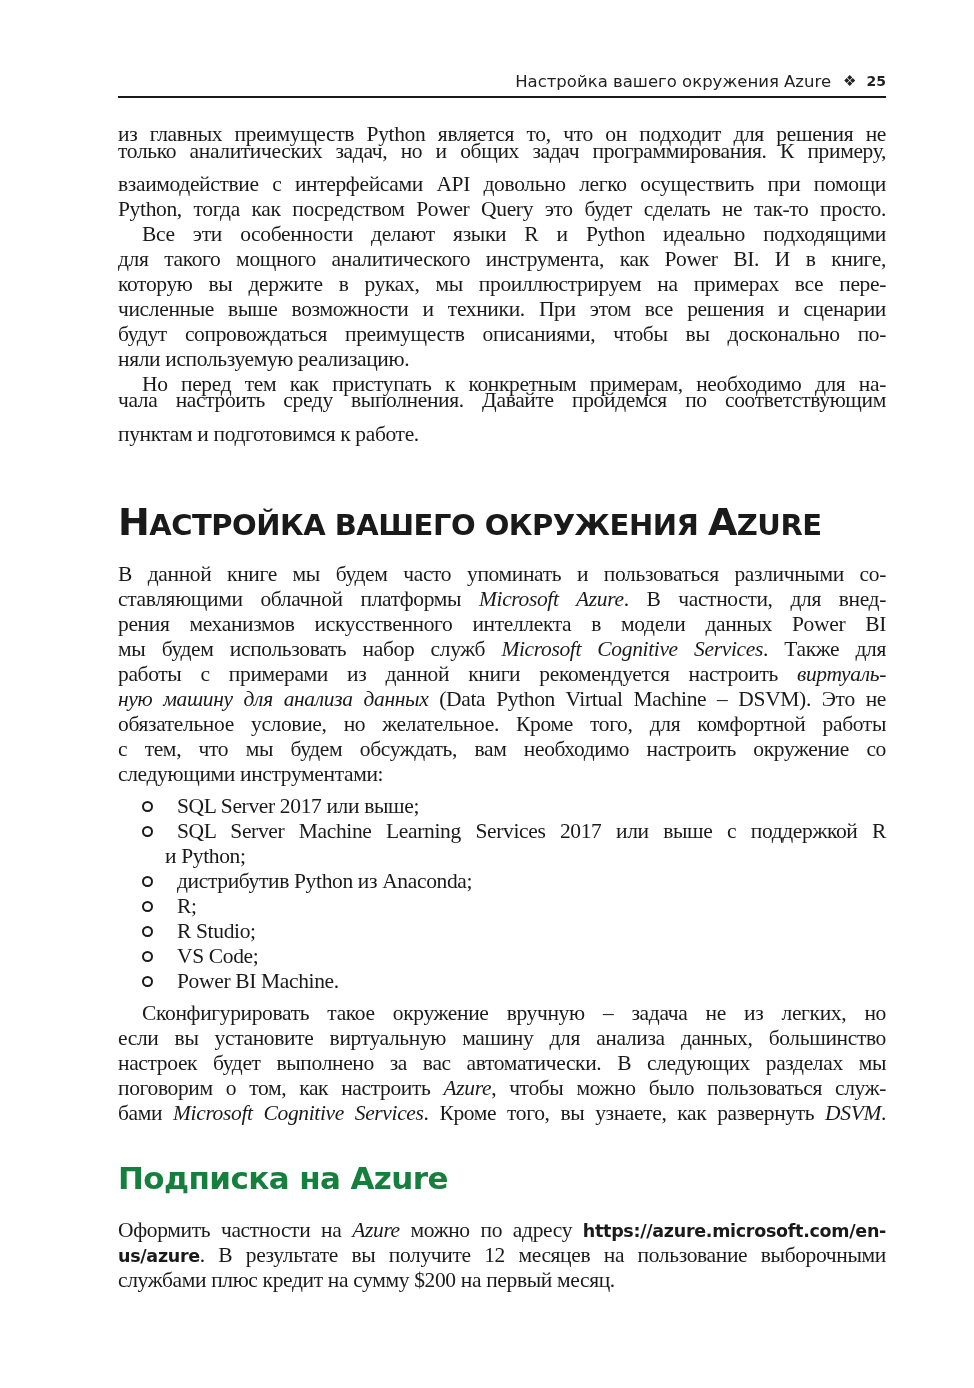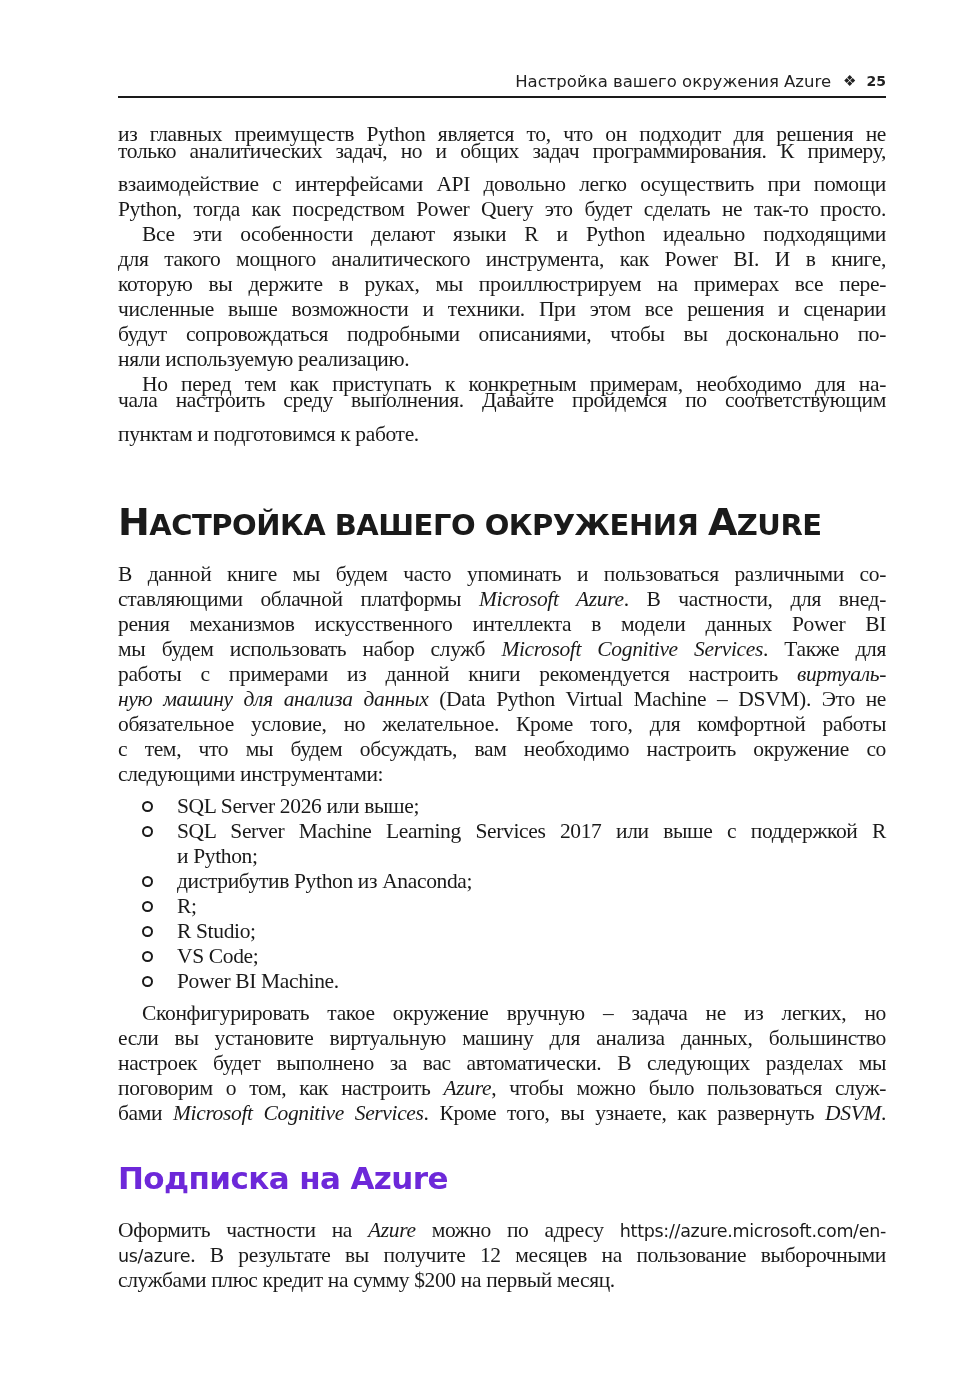--- a/index.html
+++ b/index.html
@@ -11,40 +11,40 @@
     font-family: "DejaVu Sans", sans-serif; font-size: 16.5px; color: #222;
     border-bottom: 2px solid #1a1a1a; box-sizing: border-box; padding-bottom: 4px;
   }
   .running-head .sep { margin: 0 10px 0 12px; font-size: 15px; }
   .running-head .num { font-weight: bold; font-size: 14px; }
   .body-text { font-family: "Liberation Serif", serif; font-size: 21.5px; letter-spacing: -0.35px; }
   .line { position: absolute; left: 0; width: 768px; height: 25px; line-height: 25px; white-space: nowrap; text-align: justify; text-align-last: justify; }
   .line.last { text-align-last: left; }
   .line.indent { padding-left: 24px; box-sizing: border-box; }
   .line i { }
-  .url { font-family: "DejaVu Sans", sans-serif; font-size: 17.5px; letter-spacing: -0.3px; }
+  .url { font-family: "DejaVu Sans", sans-serif; font-size: 17.5px; letter-spacing: -0.3px; font-weight: bold; }
   .h1 {
     position: absolute; left: 0; top: 500px;
     font-family: "DejaVu Sans", sans-serif; font-weight: bold; font-size: 38px;
     letter-spacing: -0.5px; color: #1a1a1a; white-space: nowrap; line-height: 44px;
   }
   .h1 .sc { font-size: 29px; }
   .h2 {
     position: absolute; left: 0; top: 1158px;
     font-family: "DejaVu Sans", sans-serif; font-weight: bold; font-size: 31px;
-    letter-spacing: -0.6px; color: #6d28d9; white-space: nowrap; line-height: 40px;
+    letter-spacing: -0.6px; color: #15803d; white-space: nowrap; line-height: 40px;
   }
   .bullet-line { position: absolute; left: 0; width: 768px; height: 25px; line-height: 25px; white-space: nowrap; }
   .bullet-icon {
     position: absolute; left: 1px; top: 7px; width: 11px; height: 11px;
     border: 2.3px solid #1a1a1a; border-radius: 50%; box-sizing: border-box;
   }
   .bullet-text { position: absolute; left: 59px; width: 709px; text-align: justify; text-align-last: justify; }
   .bullet-text.last { text-align-last: left; }
-  .bullet-cont { position: absolute; left: 59px; text-align: right; }
+  .bullet-cont { position: absolute; left: 47px; text-align: right; }
 </style>
 </head>
 <body>
 
 <div class="page">
 
   <div class="running-head">
     <span>Настройка вашего окружения Azure</span>
     <span class="sep">❖</span>
     <span class="num">25</span>
@@ -53,21 +53,21 @@
   <div class="body-text">
     <div class="line" style="top:122px">из главных преимуществ Python является то, что он подходит для решения не</div>
     <div class="line" style="top:139px">только аналитических задач, но и общих задач программирования. К примеру,</div>
     <div class="line" style="top:172px">взаимодействие с интерфейсами API довольно легко осуществить при помощи</div>
     <div class="line" style="top:197px">Python, тогда как посредством Power Query это будет сделать не так-то просто.</div>
 
     <div class="line indent" style="top:222px">Все эти особенности делают языки R и Python идеально подходящими</div>
     <div class="line" style="top:247px">для такого мощного аналитического инструмента, как Power BI. И в книге,</div>
     <div class="line" style="top:272px">которую вы держите в руках, мы проиллюстрируем на примерах все пере-</div>
     <div class="line" style="top:297px">численные выше возможности и техники. При этом все решения и сценарии</div>
-    <div class="line" style="top:322px">будут сопровождаться подробными описаниями, чтобы вы досконально по-</div>
+    <div class="line" style="top:322px">будут сопровождаться преимуществ описаниями, чтобы вы досконально по-</div>
     <div class="line last" style="top:347px">няли используемую реализацию.</div>
 
     <div class="line indent" style="top:372px">Но перед тем как приступать к конкретным примерам, необходимо для на-</div>
     <div class="line" style="top:388px">чала настроить среду выполнения. Давайте пройдемся по соответствующим</div>
     <div class="line last" style="top:422px">пунктам и подготовимся к работе.</div>
   </div>
 
   <h1 class="h1" style="margin:0"><span>Н</span><span class="sc">АСТРОЙКА ВАШЕГО ОКРУЖЕНИЯ </span><span>A</span><span class="sc">ZURE</span></h1>
 
   <div class="body-text">
@@ -77,21 +77,21 @@
     <div class="line" style="top:637px"><span>мы будем использовать набор служб </span><i>Microsoft Cognitive Services</i><span>. Также для</span></div>
     <div class="line" style="top:662px"><span>работы с примерами из данной книги рекомендуется настроить </span><i>виртуаль-</i></div>
     <div class="line" style="top:687px"><i>ную машину для анализа данных</i><span> (Data Python Virtual Machine – DSVM). Это не</span></div>
     <div class="line" style="top:712px">обязательное условие, но желательное. Кроме того, для комфортной работы</div>
     <div class="line" style="top:737px">с тем, что мы будем обсуждать, вам необходимо настроить окружение со</div>
     <div class="line last" style="top:762px">следующими инструментами:</div>
 
     <div>
       <div class="bullet-line" style="top:794px">
         <span class="bullet-icon" style="left:24px"></span>
-        <span class="bullet-text last">SQL Server 2026 или выше;</span>
+        <span class="bullet-text last">SQL Server 2017 или выше;</span>
       </div>
       <div class="bullet-line" style="top:819px">
         <span class="bullet-icon" style="left:24px"></span>
         <span class="bullet-text">SQL Server Machine Learning Services 2017 или выше с поддержкой R</span>
       </div>
       <div class="bullet-line" style="top:844px">
         <span class="bullet-cont">и Python;</span>
       </div>
       <div class="bullet-line" style="top:869px">
         <span class="bullet-icon" style="left:24px"></span>

